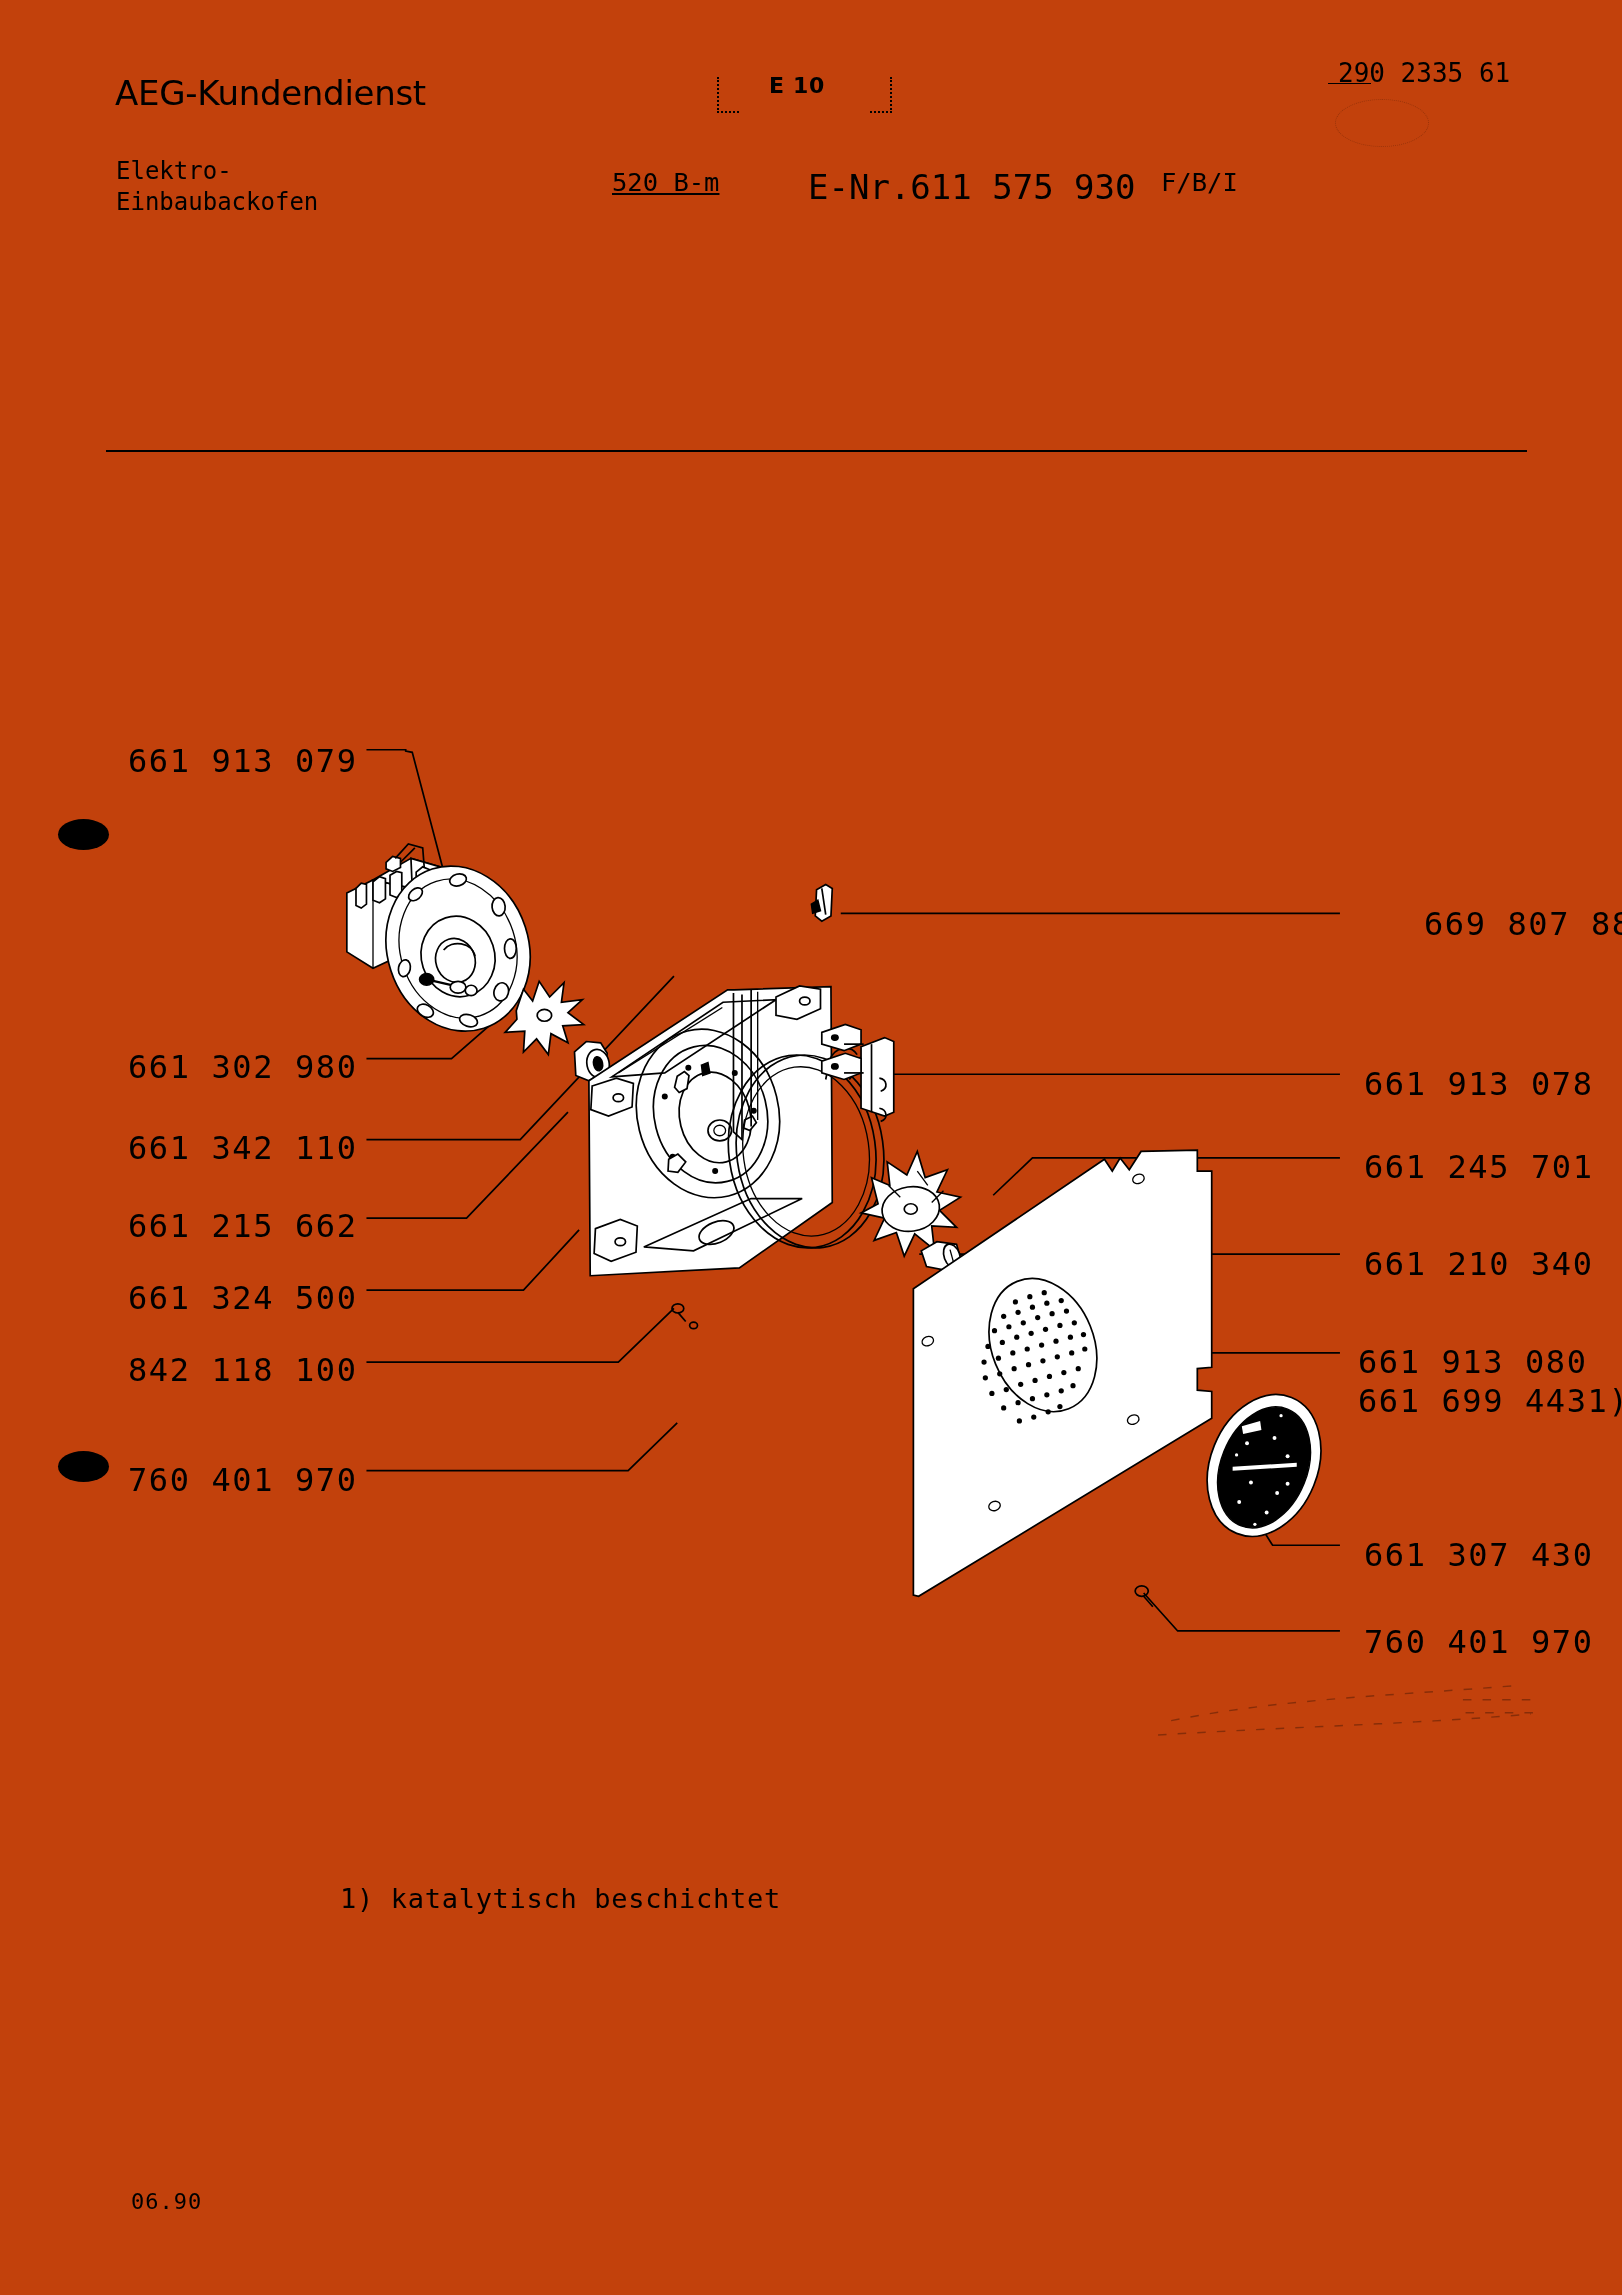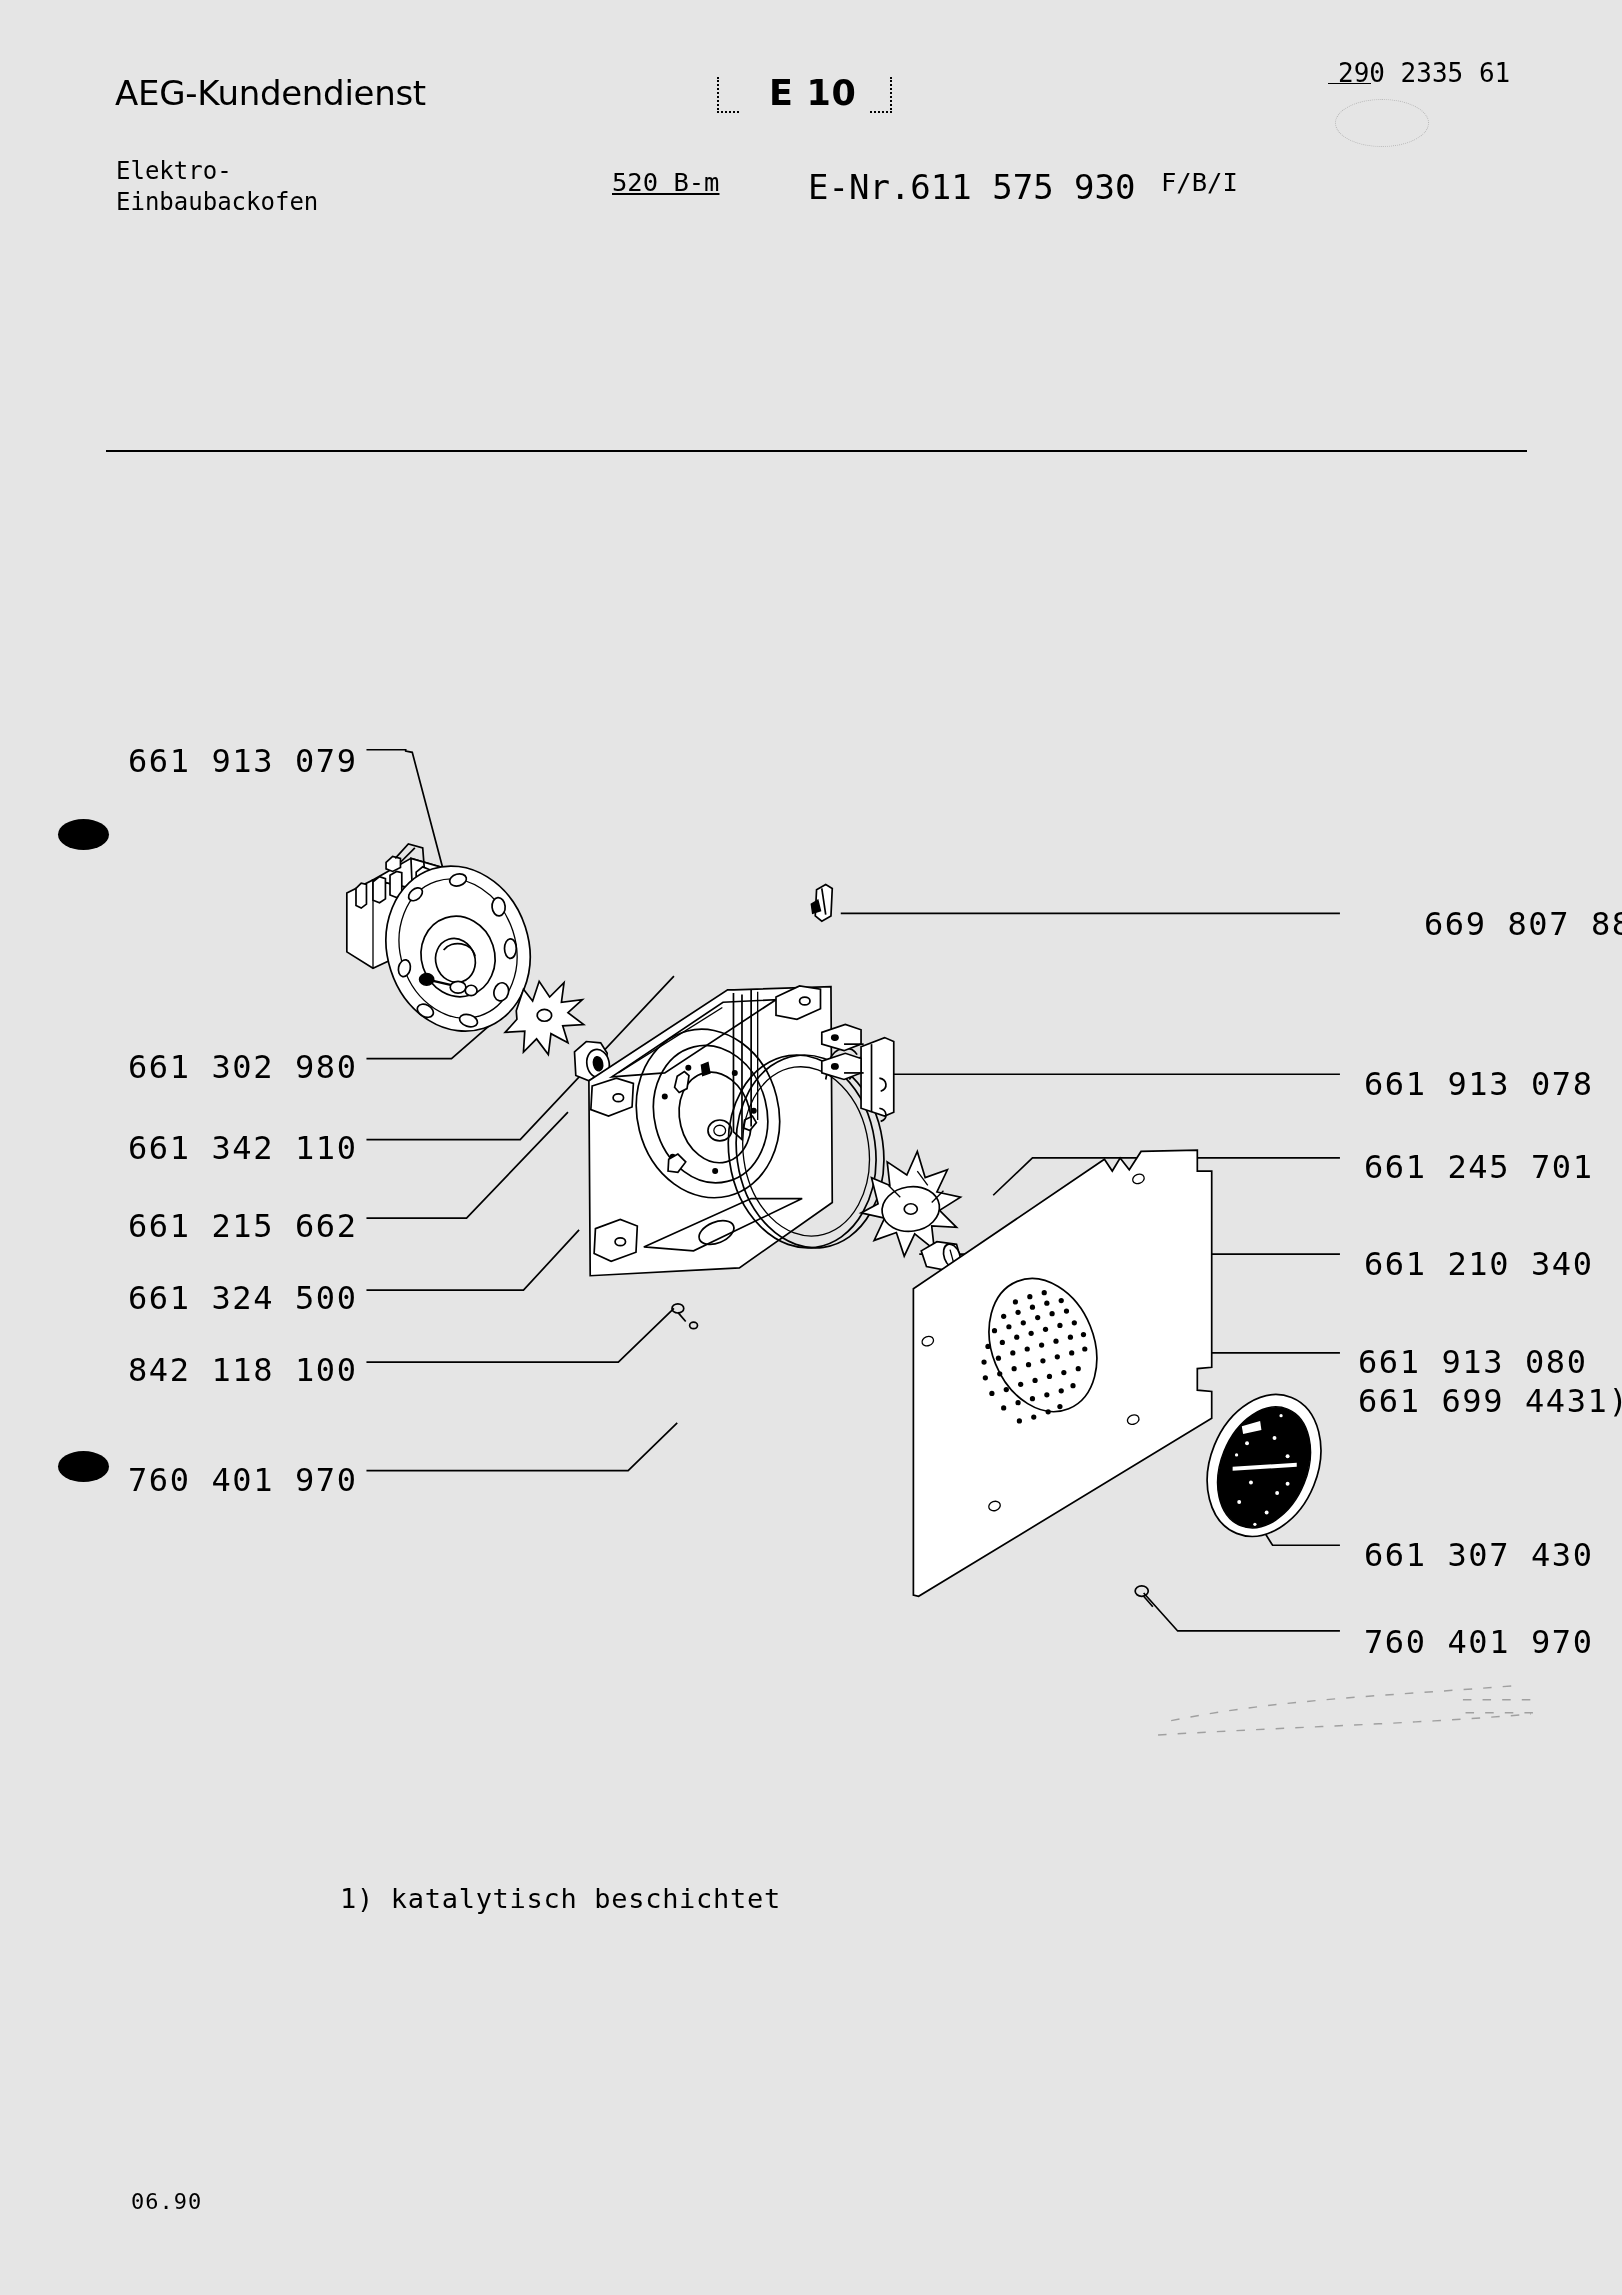--- a/index.html
+++ b/index.html
@@ -4,21 +4,21 @@
 <style>
   html, body {
     margin: 0;
     padding: 0;
     background: #ffffff;
   }
   #page {
     position: relative;
     width: 1622px;
     height: 2295px;
-    background: #e5e5e5;
+    background: #c2410c;
     font-family: "DejaVu Sans Mono", monospace;
     color: #000000;
     overflow: hidden;
   }
 
   
   .brand {
     position: absolute;
     left: 115px;
     top: 73px;
@@ -34,21 +34,21 @@
     font-size: 24px;
     line-height: 1.28;
     white-space: pre;
   }
   .sheet-code {
     position: absolute;
     left: 769px;
     top: 73px;
     font-family: "DejaVu Sans", sans-serif;
     font-weight: bold;
-    font-size: 35px;
+    font-size: 22px;
     letter-spacing: 0.7px;
   }
   .bracket {
     position: absolute;
     width: 19.6px;
     height: 34px;
   }
   .bracket.left  { left: 717px; top: 77px; border-left: 2px dotted #000; border-bottom: 2px dotted #000; }
   .bracket.right { left: 870px; top: 77px; border-right: 2px dotted #000; border-bottom: 2px dotted #000; }
 

